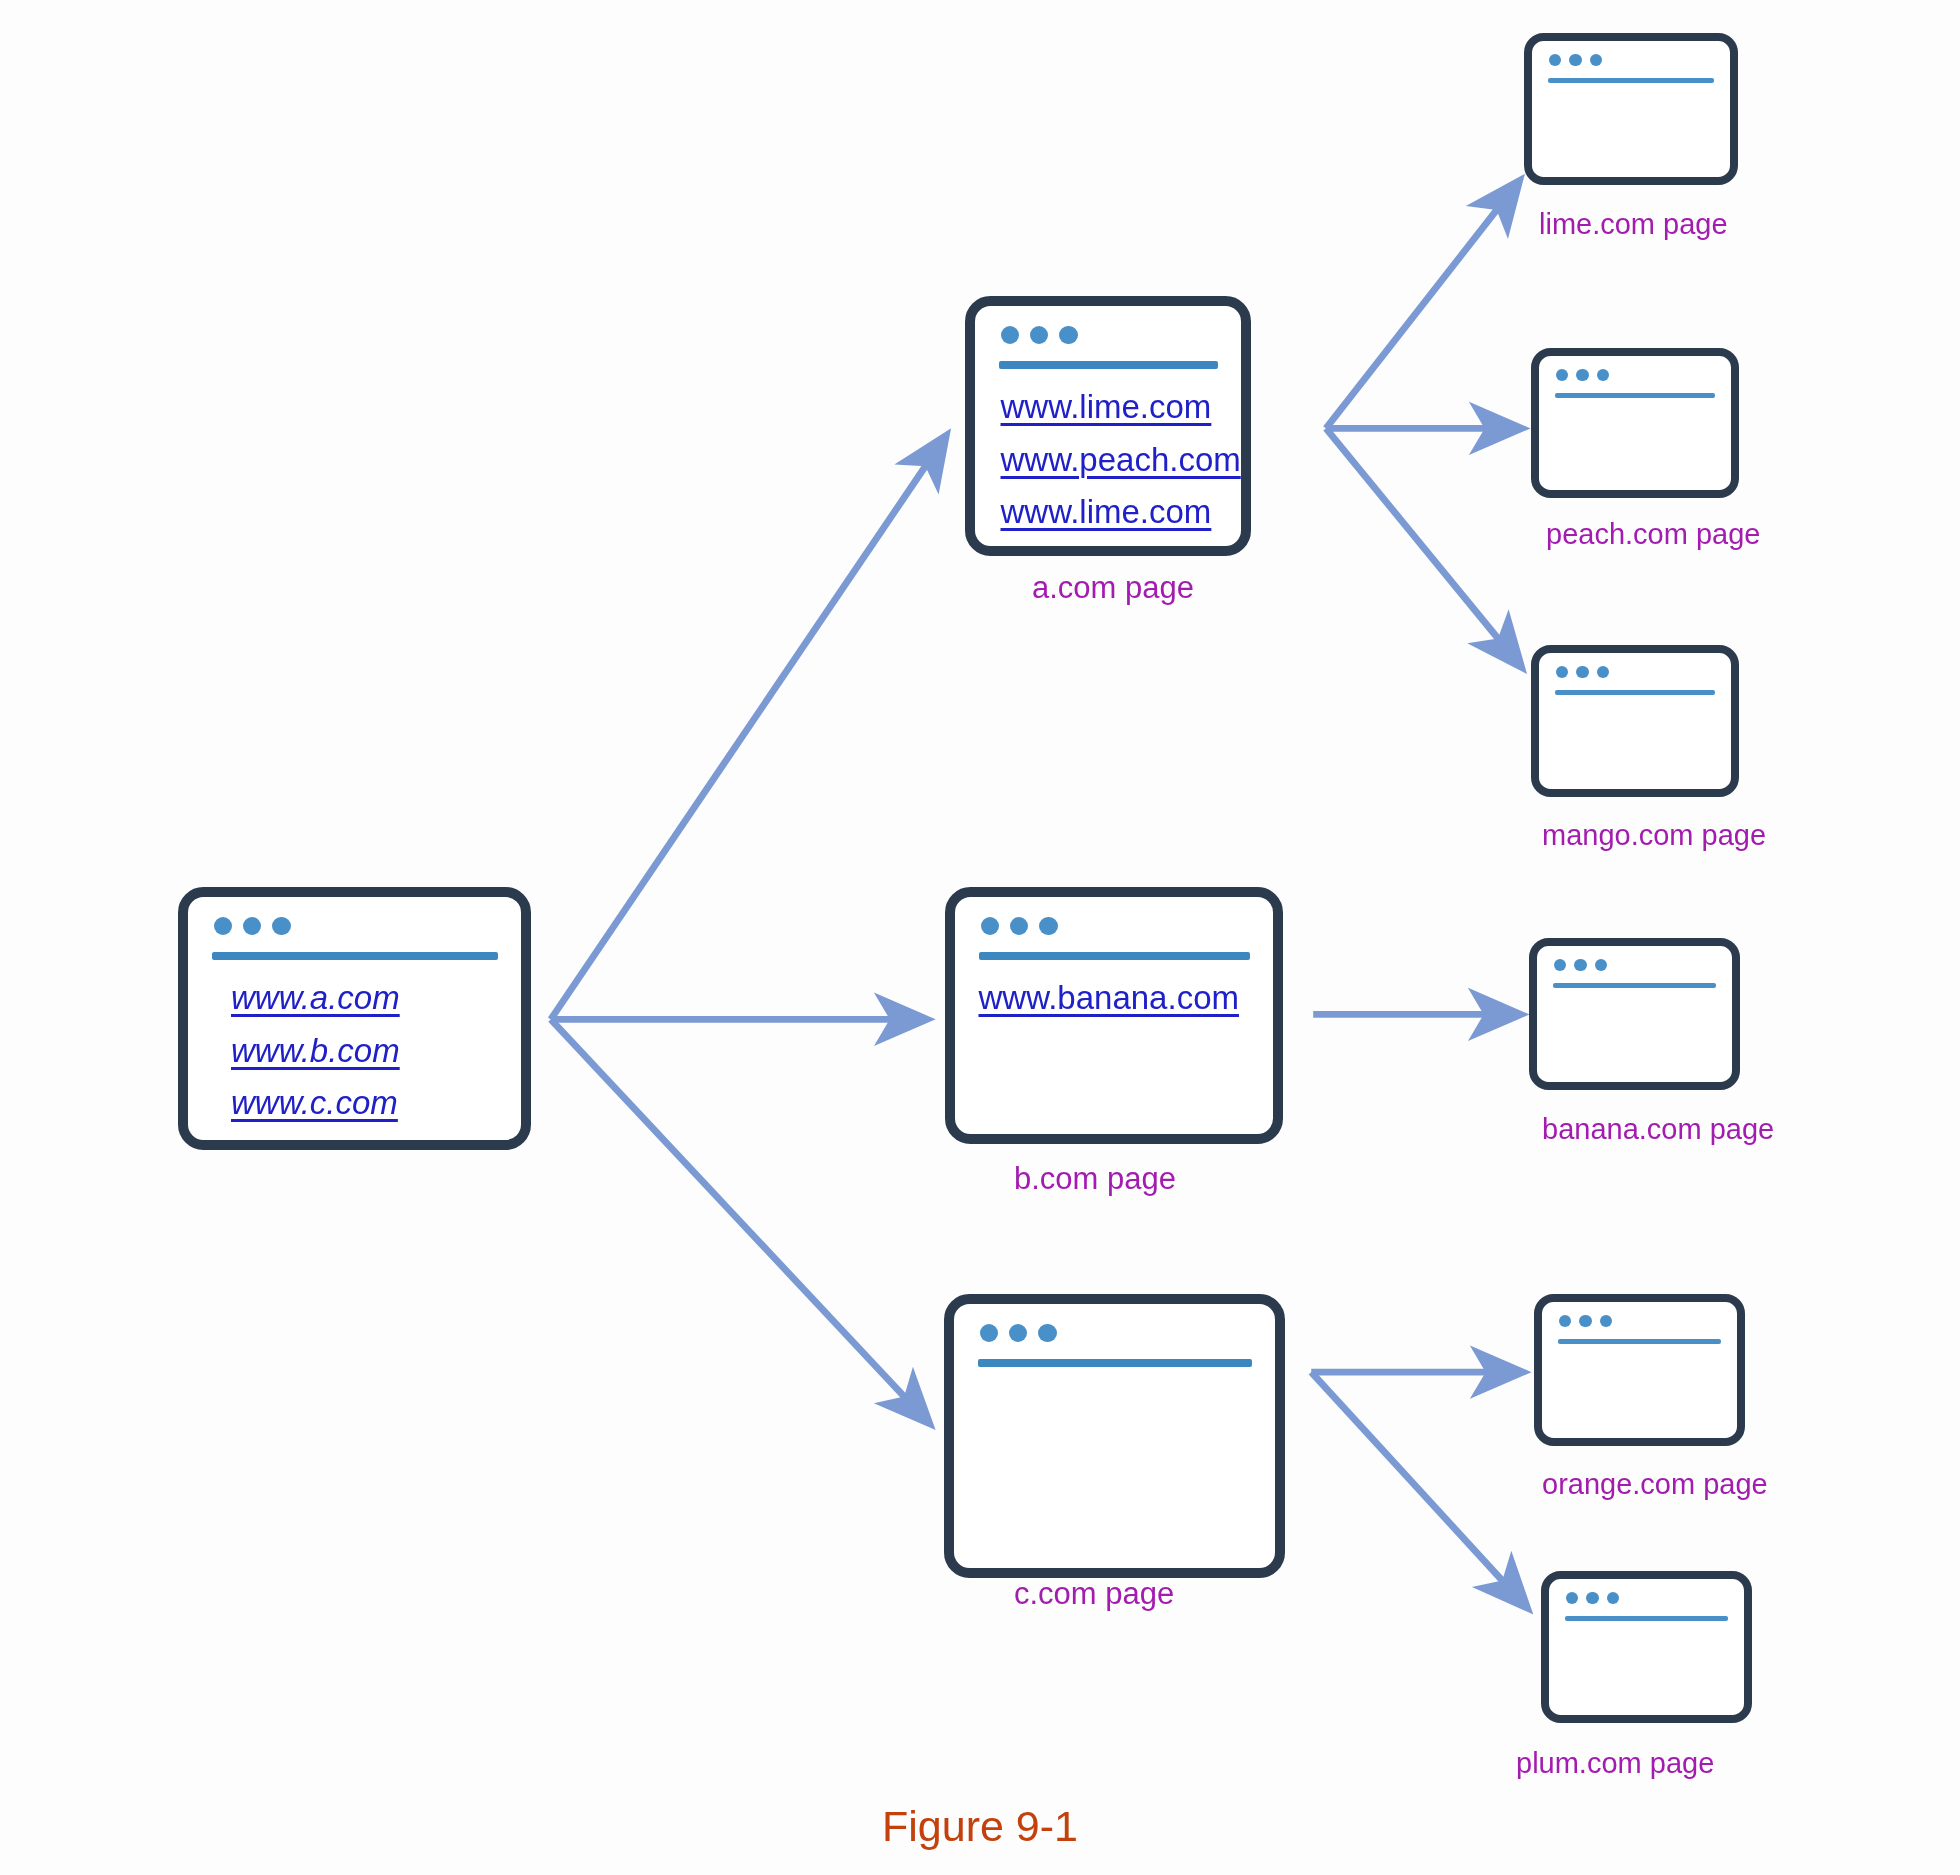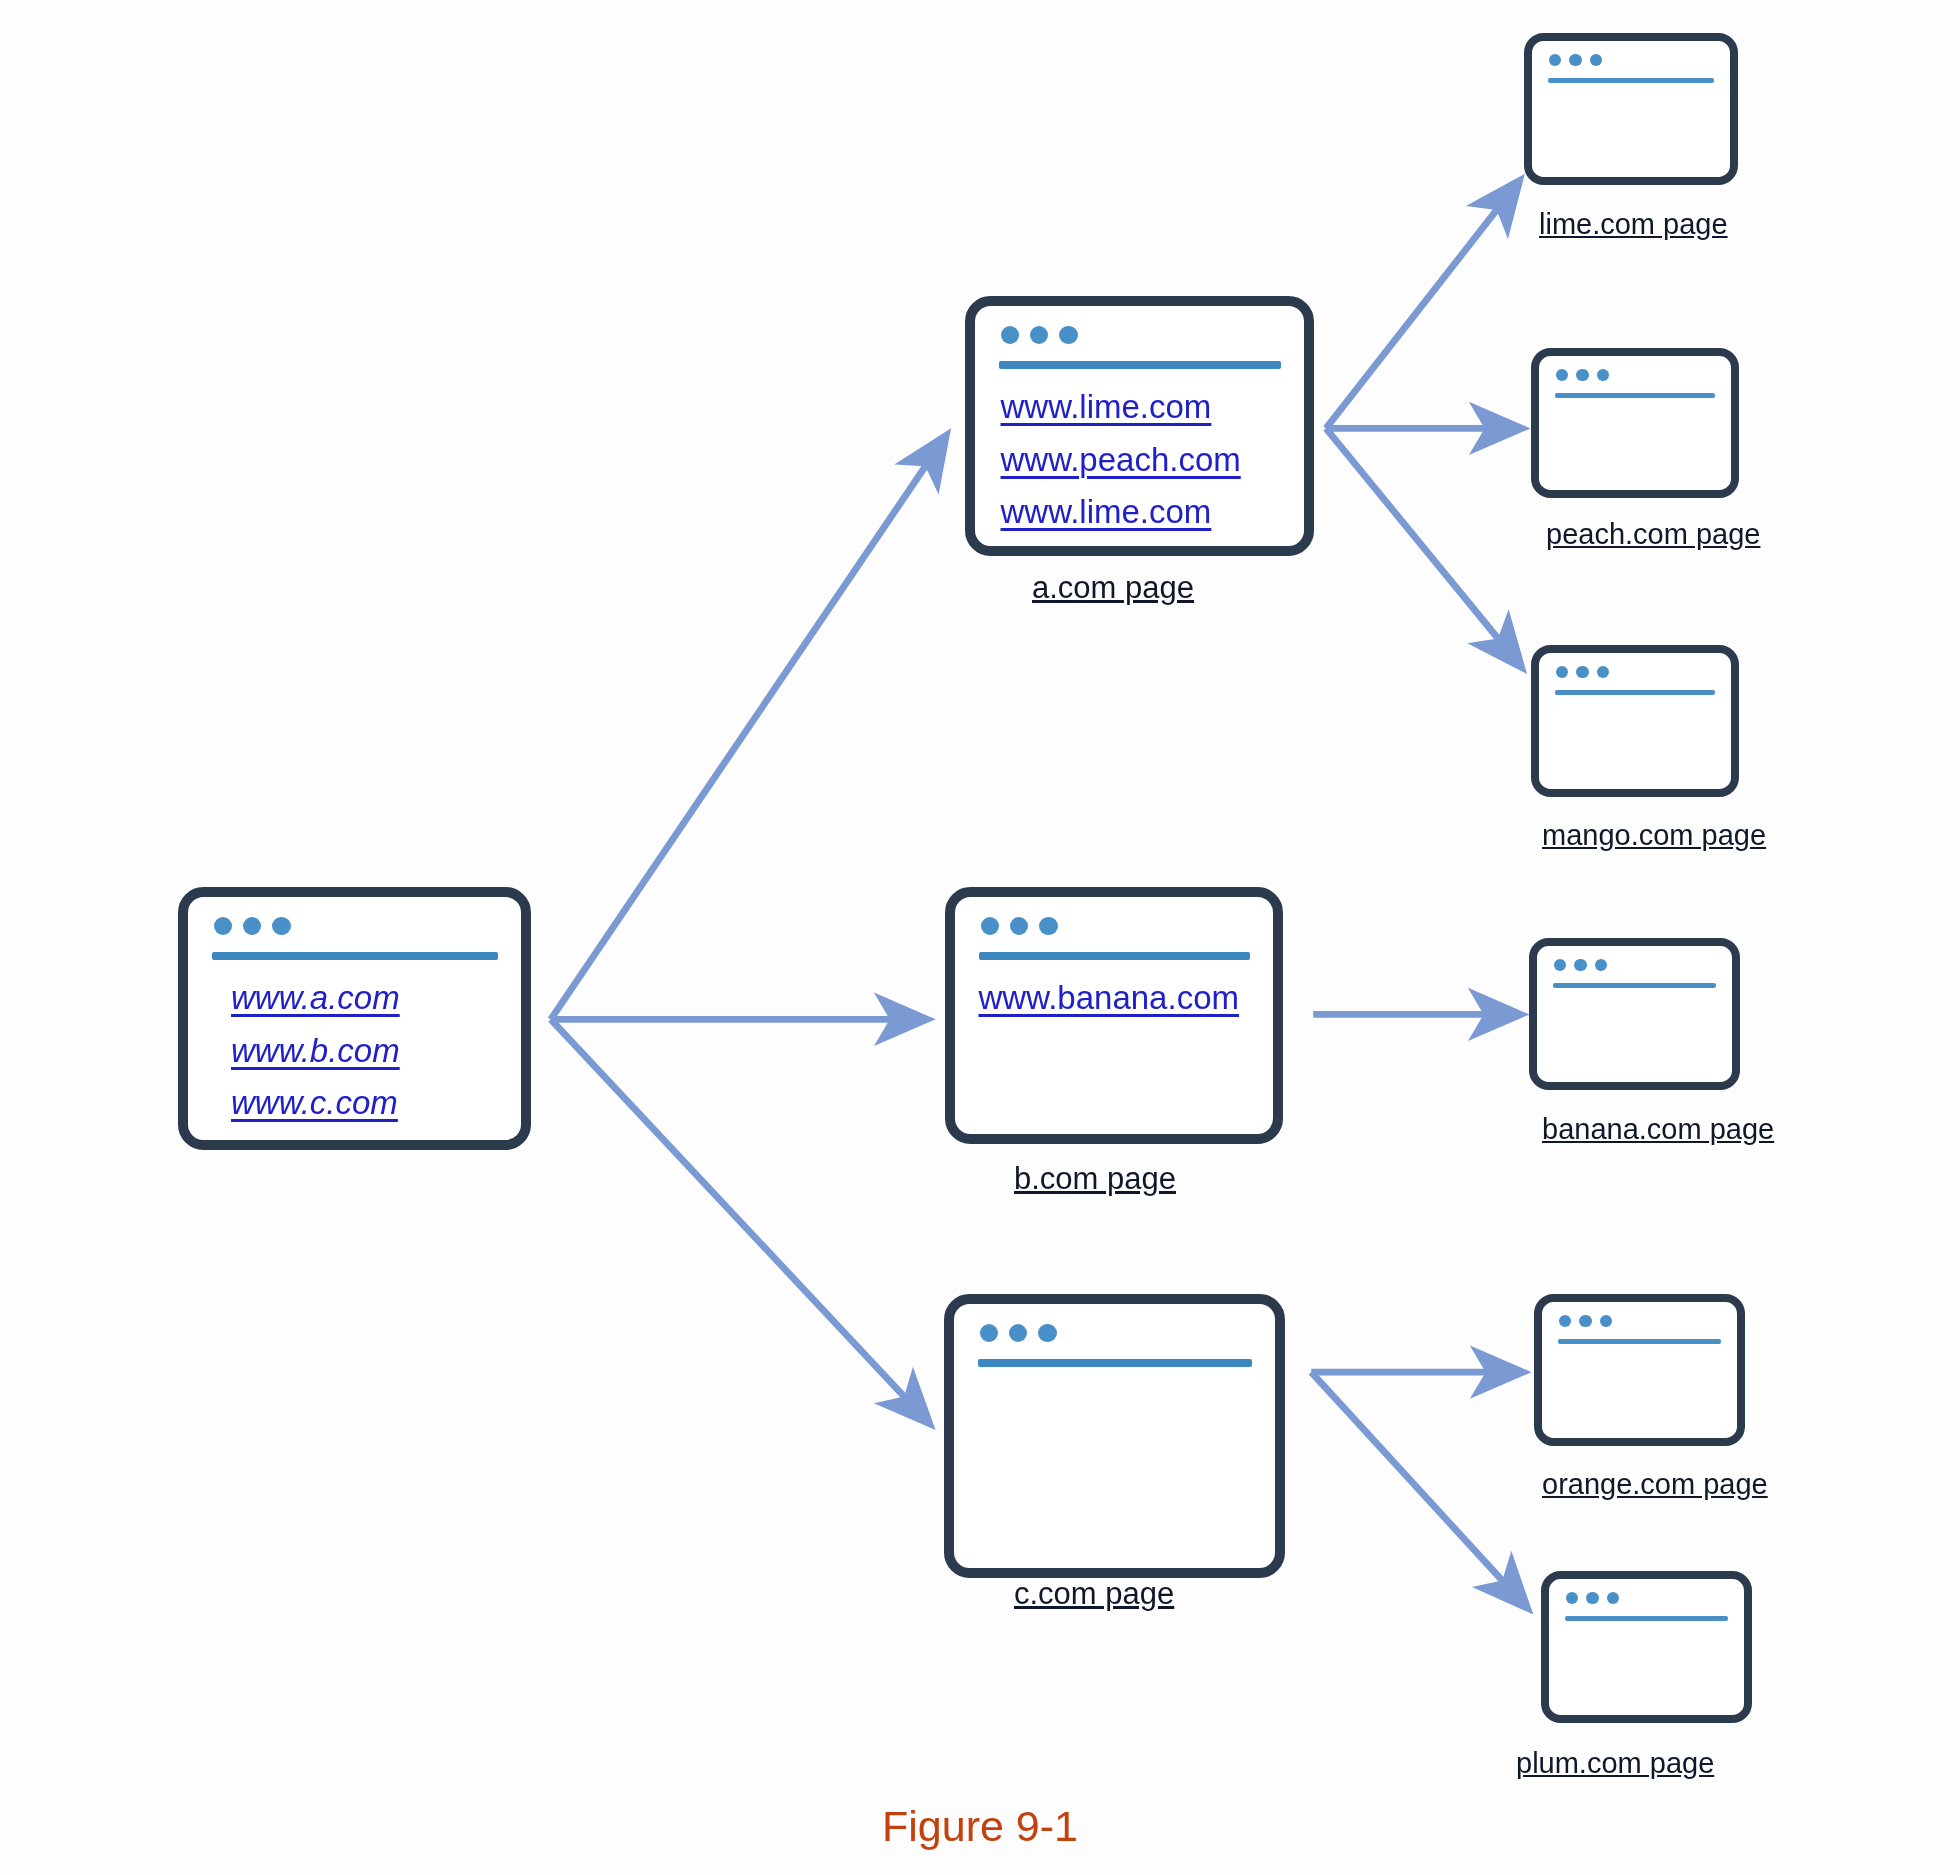--- a/index.html
+++ b/index.html
@@ -94,24 +94,23 @@
     margin-bottom: 19.6px;
     white-space: nowrap;
     cursor: pointer;
     font-family: "Liberation Sans", sans-serif;
   }
   
   .node-caption {
     position: absolute;
     z-index: 3;
     font-size: 31px;
-    color: #0f172a;
+    color: #a21caf;
     white-space: nowrap;
     font-family: "Liberation Sans", sans-serif;
-    text-decoration: underline;
   }
   .node-caption.small-cap {
     font-size: 29px;
   }
   #figure-caption {
     position: absolute;
     z-index: 3;
     left: 0;
     width: 1960px;
     text-align: center;
@@ -159,21 +158,21 @@
       <span class="dot"></span>
     </div>
     <div class="addressbar"></div>
     <div class="link-list">
       <span class="page-link">www.a.com</span>
       <span class="page-link">www.b.com</span>
       <span class="page-link">www.c.com</span>
     </div>
   </div>
 
-  <div class="browser-node" style="left:965px; top:296px; width:349px; height:260px;">
+  <div class="browser-node" style="left:965px; top:296px; width:286px; height:260px;">
     <div class="dots">
       <span class="dot"></span>
       <span class="dot"></span>
       <span class="dot"></span>
     </div>
     <div class="addressbar"></div>
     <div class="link-list" style="left:25.5px;">
       <span class="page-link">www.lime.com</span>
       <span class="page-link">www.peach.com</span>
       <span class="page-link">www.lime.com</span>

